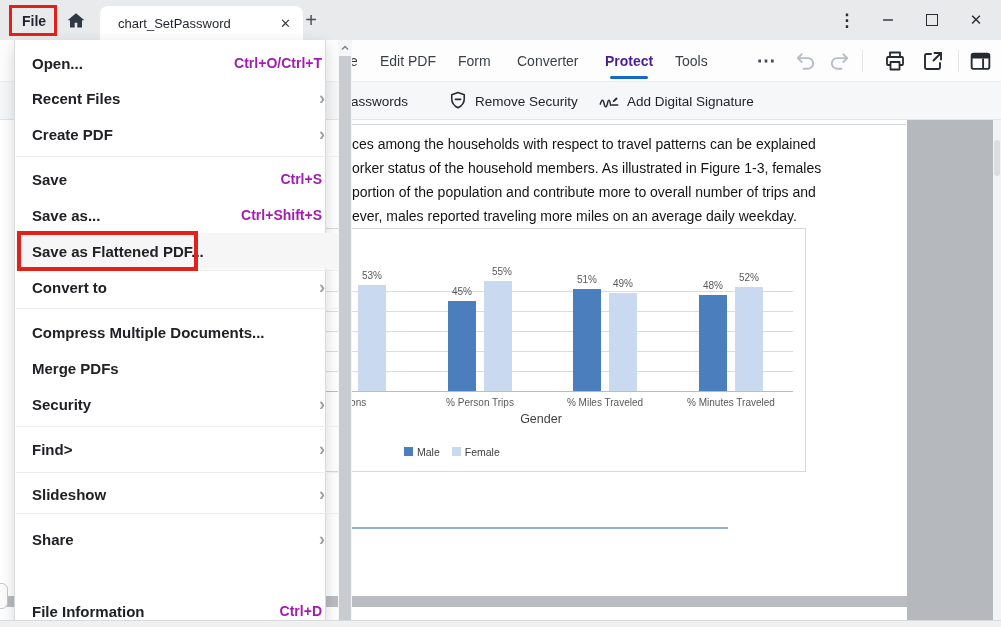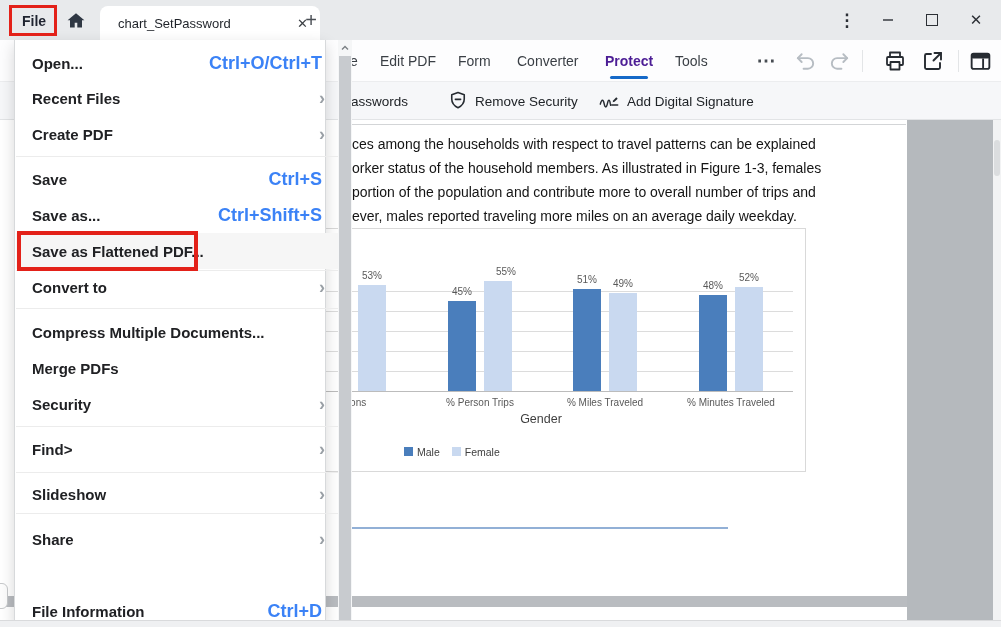--- a/index.html
+++ b/index.html
@@ -4,21 +4,21 @@
 <style>
   * { box-sizing: border-box; margin: 0; padding: 0; }
   body { font-family: "Liberation Sans", sans-serif; }
   #app { position: relative; width: 1001px; height: 627px; background:#e8eaec; overflow: hidden; }
 
   
   #titlebar { position:absolute; left:0; top:0; width:1001px; height:40px; background:#e8eaec; }
   #file-btn { position:absolute; left:14px; top:8px; width:40px; height:25px; display:flex; align-items:center; justify-content:center; font-size:14px; font-weight:700; color:#1f2430; cursor:pointer; }
   #file-hl { position:absolute; left:9px; top:5px; width:48px; height:31px; border:3px solid #e32119; z-index:90; }
   #home-btn { position:absolute; left:64px; top:9px; width:24px; height:24px; }
-  #doc-tab { position:absolute; left:100px; top:6px; width:220px; height:34px; background:#ffffff; border-radius:8px 8px 0 0; display:flex; align-items:center; }
+  #doc-tab { position:absolute; left:100px; top:6px; width:203px; height:34px; background:#ffffff; border-radius:8px 8px 0 0; display:flex; align-items:center; }
   #doc-tab .title { margin-left:18px; font-size:13px; color:#1f2329; white-space:nowrap; overflow:hidden; }
   #doc-tab .close { margin-left:auto; margin-right:12px; font-size:13px; color:#3c4045; }
   #new-tab { position:absolute; left:300px; top:8px; width:22px; height:24px; font-size:20px; color:#4a4f55; text-align:center; line-height:24px; font-weight:400; }
   .winbtn { position:absolute; top:6px; width:28px; height:28px; display:flex; align-items:center; justify-content:center; color:#2b2f35; }
   #btn-kebab { left:833px; font-size:17px; font-weight:700; letter-spacing:0; }
   #btn-min   { left:874px; font-size:15px; }
   #btn-max   { left:918px; }
   #btn-max span { display:block; width:12px; height:12px; border:1.6px solid #2b2f35; }
   #btn-close { left:962px; font-size:15px; }
 
@@ -56,21 +56,21 @@
 
   
   #footer { position:absolute; left:0; top:620px; width:1001px; height:7px; background:#eff0f2; border-top:1px solid #d9dadc; z-index:70; }
   #left-handle { position:absolute; left:-8px; top:583px; width:16px; height:26px; border:1px solid #c7c9cb; border-radius:6px; background:#fdfdfd; z-index:30; }
 
   
   #menu-wrap { position:absolute; left:14px; top:40px; width:338px; height:587px; z-index:50; }
   #menu-panel { position:absolute; left:0; top:0; width:312px; height:587px; background:#ffffff; border:1px solid #d7d9db; border-top:none; box-shadow:0 5px 14px rgba(0,0,0,.16);font-weight:bold; }
   .mi { position:absolute; left:1px; width:322px; height:36px; display:flex; align-items:center; font-size:15px; color:#202124; cursor:pointer; }
   .mi .lbl { margin-left:16px; white-space:nowrap; }
-  .mi .sc { position:absolute; right:16px; font-size:18px; color:#3b82f6; }
+  .mi .sc { position:absolute; right:16px; font-size:14px; color:#a21caf; }
   .mi .arrow { position:absolute; right:13px; font-size:18px; color:#9aa0a6; line-height:1; }
   .mi.hl { background:#f6f6f6; }
   .mdiv { position:absolute; left:1px; width:322px; height:1px; background:#ececec; }
   #saveflat-hl { position:absolute; left:3px; top:191px; width:181px; height:40px; border:4px solid #e32119; z-index:10; }
   #menu-scroll { position:absolute; left:324px; top:0; width:14px; height:587px; background:#f5f6f7; }
   #menu-scroll .up { position:absolute; left:0; top:2px; width:14px; height:12px; display:flex; align-items:center; justify-content:center; }
   #menu-scroll .thumb { position:absolute; left:1px; top:16px; width:12px; height:564px; background:#c8cbcf; }
 </style>
 </head>
 <body>
@@ -204,21 +204,21 @@
           <div class="gridline" style="left: 18px; width: 474px; top: 62px;"></div>
           <div class="bar" style="left: 147px; width: 28px; top: 72px; height: 90px; background: rgb(74, 126, 188);"></div>
           <div class="bar-label" style="left: 139px; top: 57px;">45%</div>
           <div class="bar" style="left: 272px; width: 28px; top: 60px; height: 102px; background: rgb(74, 126, 188);"></div>
           <div class="bar-label" style="left: 264px; top: 45px;">51%</div>
           <div class="bar" style="left: 398px; width: 28px; top: 66px; height: 96px; background: rgb(74, 126, 188);"></div>
           <div class="bar-label" style="left: 390px; top: 51px;">48%</div>
           <div class="bar" style="left: 57px; width: 28px; top: 56px; height: 106px; background: rgb(201, 217, 240);"></div>
           <div class="bar-label" style="left: 49px; top: 41px;">53%</div>
           <div class="bar" style="left: 183px; width: 28px; top: 52px; height: 110px; background: rgb(201, 217, 240);"></div>
-          <div class="bar-label" style="left: 171px; top: 37px; text-align: right;">55%</div>
+          <div class="bar-label" style="left: 179px; top: 37px;">55%</div>
           <div class="bar" style="left: 308px; width: 28px; top: 64px; height: 98px; background: rgb(201, 217, 240);"></div>
           <div class="bar-label" style="left: 300px; top: 49px;">49%</div>
           <div class="bar" style="left: 434px; width: 28px; top: 58px; height: 104px; background: rgb(201, 217, 240);"></div>
           <div class="bar-label" style="left: 426px; top: 43px;">52%</div>
           <div class="cat-label" style="left: -7px; top: 168px;">rsons</div>
           <div class="cat-label" style="left: 119px; top: 168px;">% Person Trips</div>
           <div class="cat-label" style="left: 244px; top: 168px;">% Miles Traveled</div>
           <div class="cat-label" style="left: 370px; top: 168px;">% Minutes Traveled</div>
         </div>
       <div id="xaxis-title">Gender</div>

